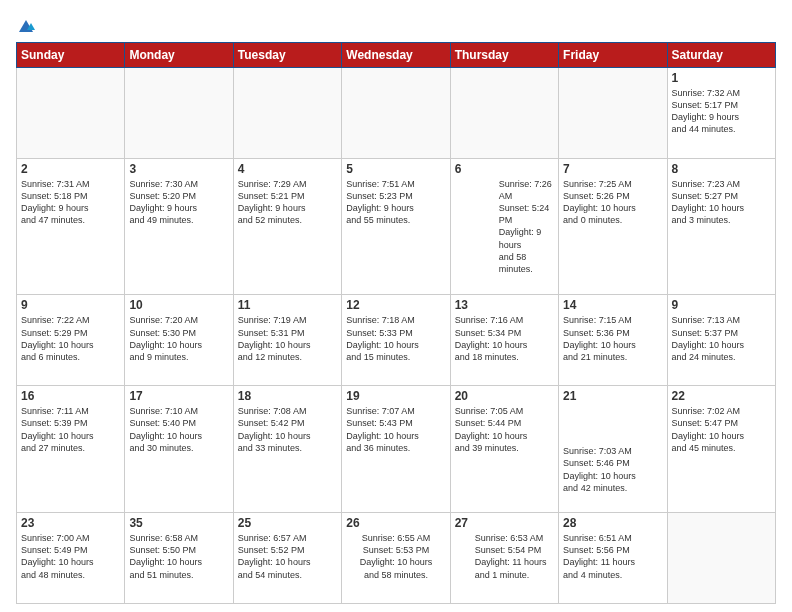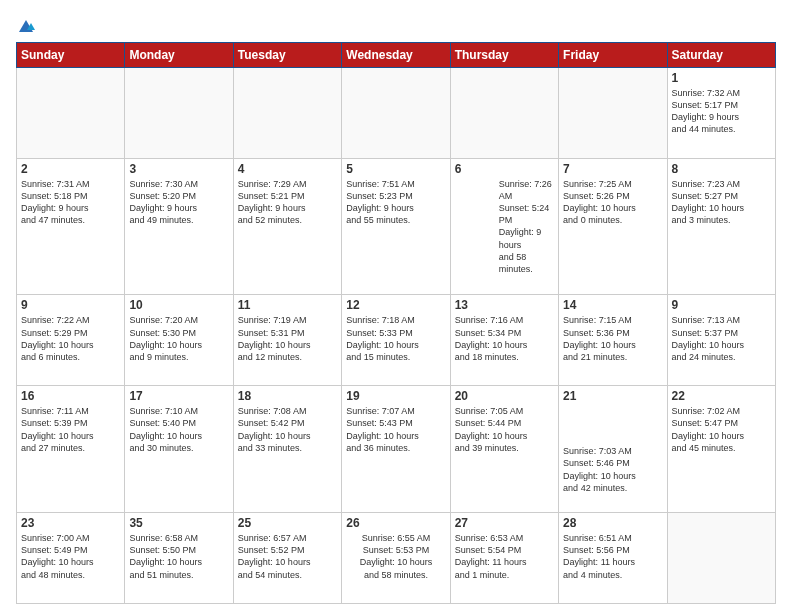--- a/index.html
+++ b/index.html
@@ -311,21 +311,21 @@
           </td>
           <td>
             <span class="day-num">26</span>
             <div class="day-info" style="white-space: pre-line; text-align: center;">Sunrise: 6:55 AM
 Sunset: 5:53 PM
 Daylight: 10 hours
 and 58 minutes.</div>
           </td>
           <td>
             <span class="day-num">27</span>
-            <div class="day-info" style="white-space: pre-line;">Sunrise: 6:53 AM
+            <div class="day-info" style="white-space: pre-line; margin-left: 20px;">Sunrise: 6:53 AM
 Sunset: 5:54 PM
 Daylight: 11 hours
 and 1 minute.</div>
           </td>
           <td>
             <span class="day-num">28</span>
             <div class="day-info" style="white-space: pre-line;">Sunrise: 6:51 AM
 Sunset: 5:56 PM
 Daylight: 11 hours
 and 4 minutes.</div>

